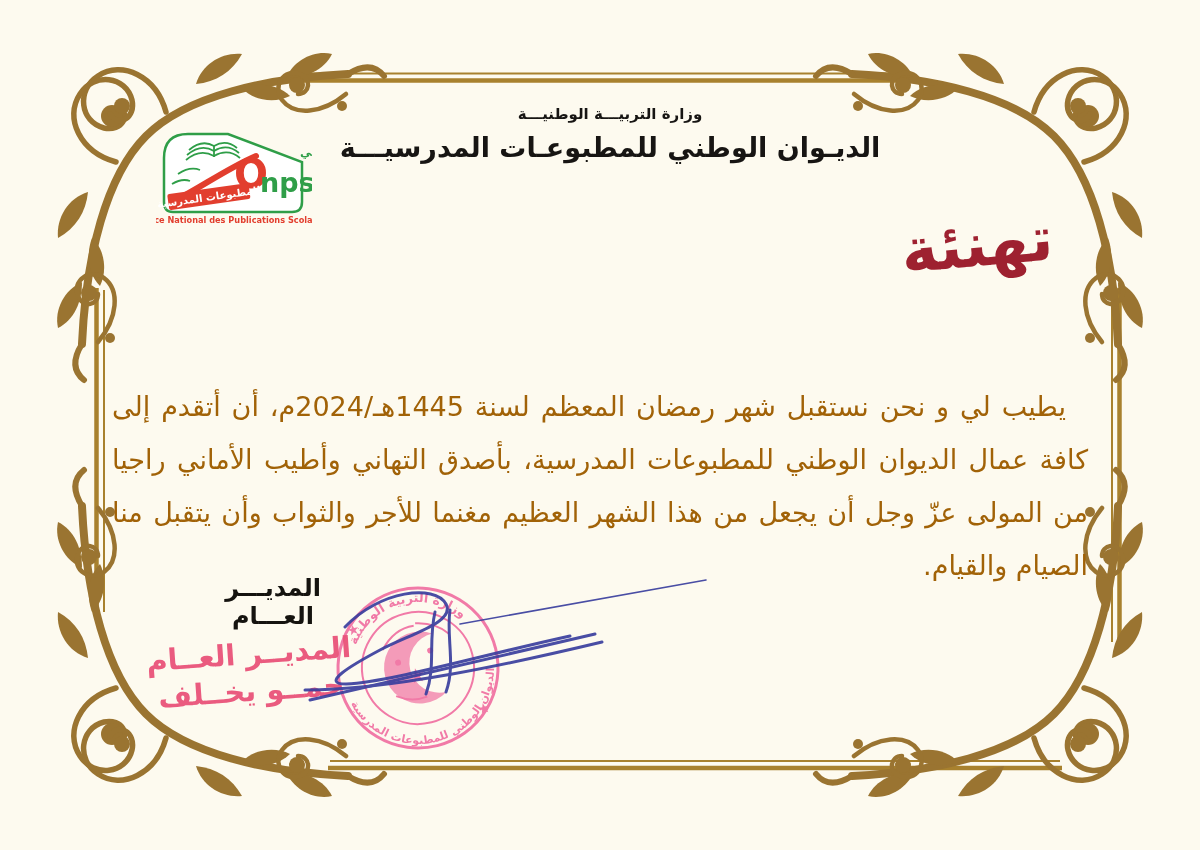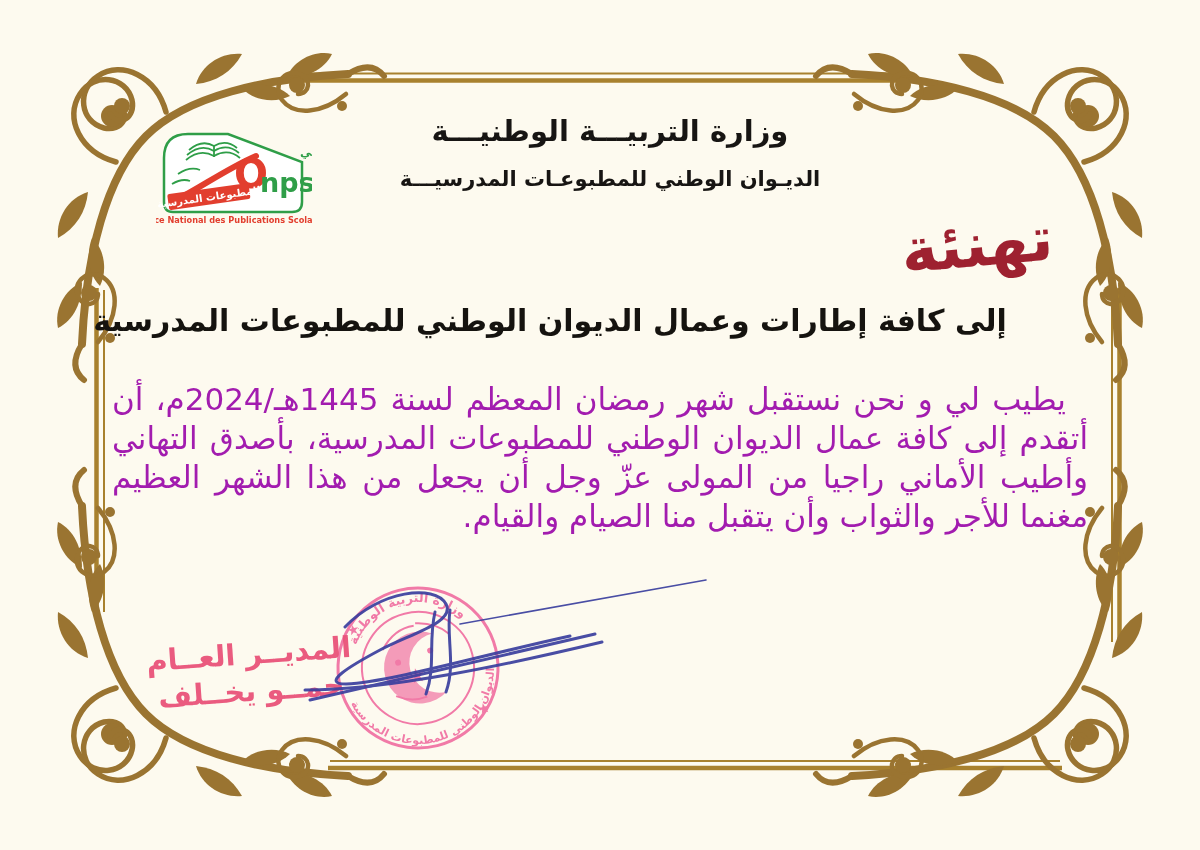--- a/index.html
+++ b/index.html
@@ -3,35 +3,35 @@
 <meta charset="utf-8">
 <style>
   html,body{margin:0;padding:0;}
   body{width:1200px;height:850px;font-family:"DejaVu Sans",sans-serif;}
   .page{position:relative;width:1200px;height:850px;background:#fdfaef;overflow:hidden;}
   .abs{position:absolute;}
 
   
   .header{top:96px;left:270px;width:680px;text-align:center;direction:rtl;color:#171513;}
   .header .l1{font-size:23px;font-weight:bold;letter-spacing:1px;}
-  .header .l2{font-size:29px;font-weight:bold;margin-top:18px;letter-spacing:1px;}
-  .header .l3{font-size:21px;font-weight:bold;margin-top:19px;letter-spacing:.5px;}
+  .header .l2{font-size:15px;font-weight:bold;margin-top:9px;letter-spacing:1px;}
+  .header .l3{font-size:27px;font-weight:bold;margin-top:9px;letter-spacing:.5px;}
 
   
   .greeting{top:208px;left:872px;width:210px;text-align:center;
             font-size:62px;font-weight:bold;color:#9e2130;
             transform:rotate(-5deg);direction:rtl;}
 
   
   .salutation{top:303px;left:45px;width:1010px;text-align:center;direction:rtl;
               font-size:30px;font-weight:bold;color:#15130f;}
 
   
-  .bodytext{top:380px;left:112px;width:976px;direction:rtl;color:#a21caf;
-            font-size:31px;line-height:39px;}
+  .bodytext{top:380px;left:112px;width:976px;direction:rtl;color:#a16207;
+            font-size:27px;line-height:53px;}
   .bodytext p{margin:0;text-align:justify;text-indent:22px;}
   .bodytext p+p{margin-top:7px;}
 
   
   .director-title{top:574px;left:188px;width:170px;text-align:center;direction:rtl;
                   font-size:24px;font-weight:bold;color:#15130f;}
   .stamp-text{top:636px;left:120px;width:260px;text-align:center;direction:rtl;
               color:#e9537a;font-weight:bold;font-size:29px;line-height:37px;
               letter-spacing:1px;transform:rotate(-4deg);opacity:.95;}
 
@@ -114,26 +114,26 @@
     <text x="78" y="97" font-size="8.2" font-weight="bold" fill="#e23e2e" text-anchor="middle">Office National des Publications Scolaires</text>
   </svg>
 
   <div class="abs header">
     <div class="l2">وزارة التربيـــة الوطنيـــة</div>
     <div class="l3">الديـوان الوطني للمطبوعـات المدرسيـــة</div>
   </div>
 
   <div class="abs greeting">تهنئة</div>
 
-  <div class="abs salutation">إلى كافة إطارات وعمال الديوان الوطني للمطبوعات المدرسية</div>
 
   <div class="abs bodytext">
     <p>يطيب لي و نحن نستقبل شهر رمضان المعظم لسنة 1445هـ/2024م، أن أتقدم إلى كافة عمال الديوان الوطني للمطبوعات المدرسية، بأصدق التهاني وأطيب الأماني راجيا من المولى عزّ وجل أن يجعل من هذا الشهر العظيم مغنما للأجر والثواب وأن يتقبل منا الصيام والقيام.</p>
   </div>
 
+  <div class="abs director-title">المديـــر العـــام</div>
 
   <svg class="abs" style="top:578px;left:328px" width="180" height="180" viewBox="0 0 180 180">
     <g transform="rotate(-14 90 90)" stroke="#f06da0" fill="none" opacity="0.9">
       <circle cx="90" cy="90" r="80" stroke-width="3"></circle>
       <circle cx="90" cy="90" r="56" stroke-width="2"></circle>
       <defs>
         <path id="ringTop" d="M 24,90 A 66,66 0 0 1 156,90"></path>
         <path id="ringBot" d="M 14,90 A 76,76 0 0 0 166,90"></path>
       </defs>
       <text font-size="12.5" fill="#f06da0" stroke="none" font-weight="bold">

